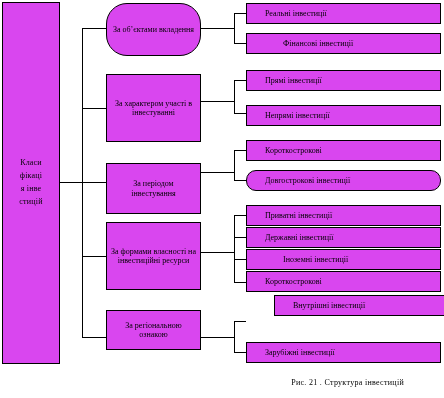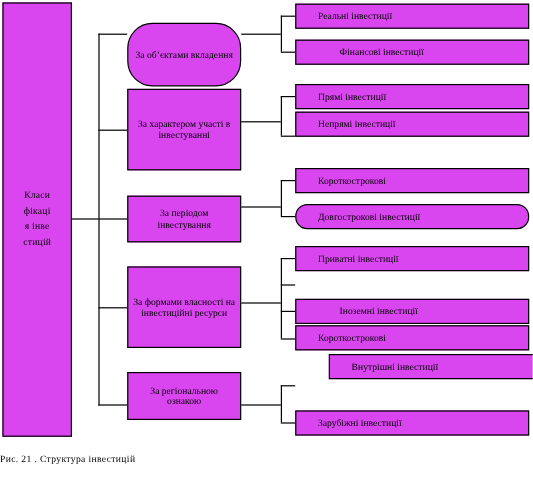--- a/index.html
+++ b/index.html
@@ -53,23 +53,23 @@
     white-space: normal;
   }
 
   
   .mid-box {
     left: 106px;
     width: 95px;
     font-size: 8px;
     padding: 2px 4px;
   }
-  .mid-1 { top: 19px;   height: 53px; border-radius: 21px; }
+  .mid-1 { top: 3px;   height: 53px; border-radius: 21px; }
   .mid-2 { top: 74px;  height: 68px; }
-  .mid-3 { top: 163px; height: 39px; }
+  .mid-3 { top: 163px; height: 51px; }
   .mid-4 { top: 222px; height: 68px; }
   .mid-5 { top: 310px; height: 40px; }
 
   
   .leaf-box {
     left: 246px;
     width: 195px;
     height: 21px;
     font-size: 8px;
     justify-content: flex-start;
@@ -83,21 +83,21 @@
   }
   .line.h { height: 1px; }
   .line.v { width: 1px; }
 
   
   .caption {
     position: absolute;
     left: 0;
     top: 378px;
     width: 404px;
-    text-align: left;
+    text-align: right;
     font-size: 8px;
     letter-spacing: 0.3px;
     color: #000000;
   }
 </style>
 </head>
 <body>
 
 <div id="canvas">
 
@@ -142,21 +142,21 @@
     <span>Фінансові  інвестиції</span>
   </div>
 
   <div class="line h" style="left:201px; top:101px; width:33px;"></div>
   <div class="line v" style="left:234px; top:80px; height:33px;"></div>
   <div class="line h" style="left:234px; top:80px;  width:12px;"></div>
   <div class="line h" style="left:234px; top:113px; width:12px;"></div>
   <div class="box leaf-box" style="top:70px;">
     <span>Прямі  інвестиції</span>
   </div>
-  <div class="box leaf-box" style="top:93px;">
+  <div class="box leaf-box" style="top:105px;">
     <span>Непрямі  інвестиції</span>
   </div>
 
   <div class="line h" style="left:201px; top:172px; width:33px;"></div>
   <div class="line v" style="left:234px; top:150px; height:30px;"></div>
   <div class="line h" style="left:234px; top:150px; width:12px;"></div>
   <div class="line h" style="left:234px; top:180px; width:12px;"></div>
   <div class="box leaf-box" style="top:140px;">
     <span>Короткострокові</span>
   </div>
@@ -166,20 +166,23 @@
 
   <div class="line h" style="left:201px; top:252px; width:33px;"></div>
   <div class="line v" style="left:234px; top:215px; height:67px;"></div>
   <div class="line h" style="left:234px; top:215px; width:12px;"></div>
   <div class="line h" style="left:234px; top:237px; width:12px;"></div>
   <div class="line h" style="left:234px; top:259px; width:12px;"></div>
   <div class="line h" style="left:234px; top:282px; width:12px;"></div>
   <div class="box leaf-box" style="top:205px;">
     <span>Приватні  інвестиції</span>
   </div>
+  <div class="box leaf-box" style="top:227px;">
+    <span>Державні  інвестиції</span>
+  </div>
   <div class="box leaf-box" style="top:249px;padding-left:36px;">
     <span>Іноземні  інвестиції</span>
   </div>
   <div class="box leaf-box" style="top:271px;">
     <span>Короткострокові</span>
   </div>
 
   <div class="line h" style="left:201px; top:337px; width:33px;"></div>
   <div class="line v" style="left:234px; top:321px; height:31px;"></div>
   <div class="line h" style="left:234px; top:321px; width:12px;"></div>

